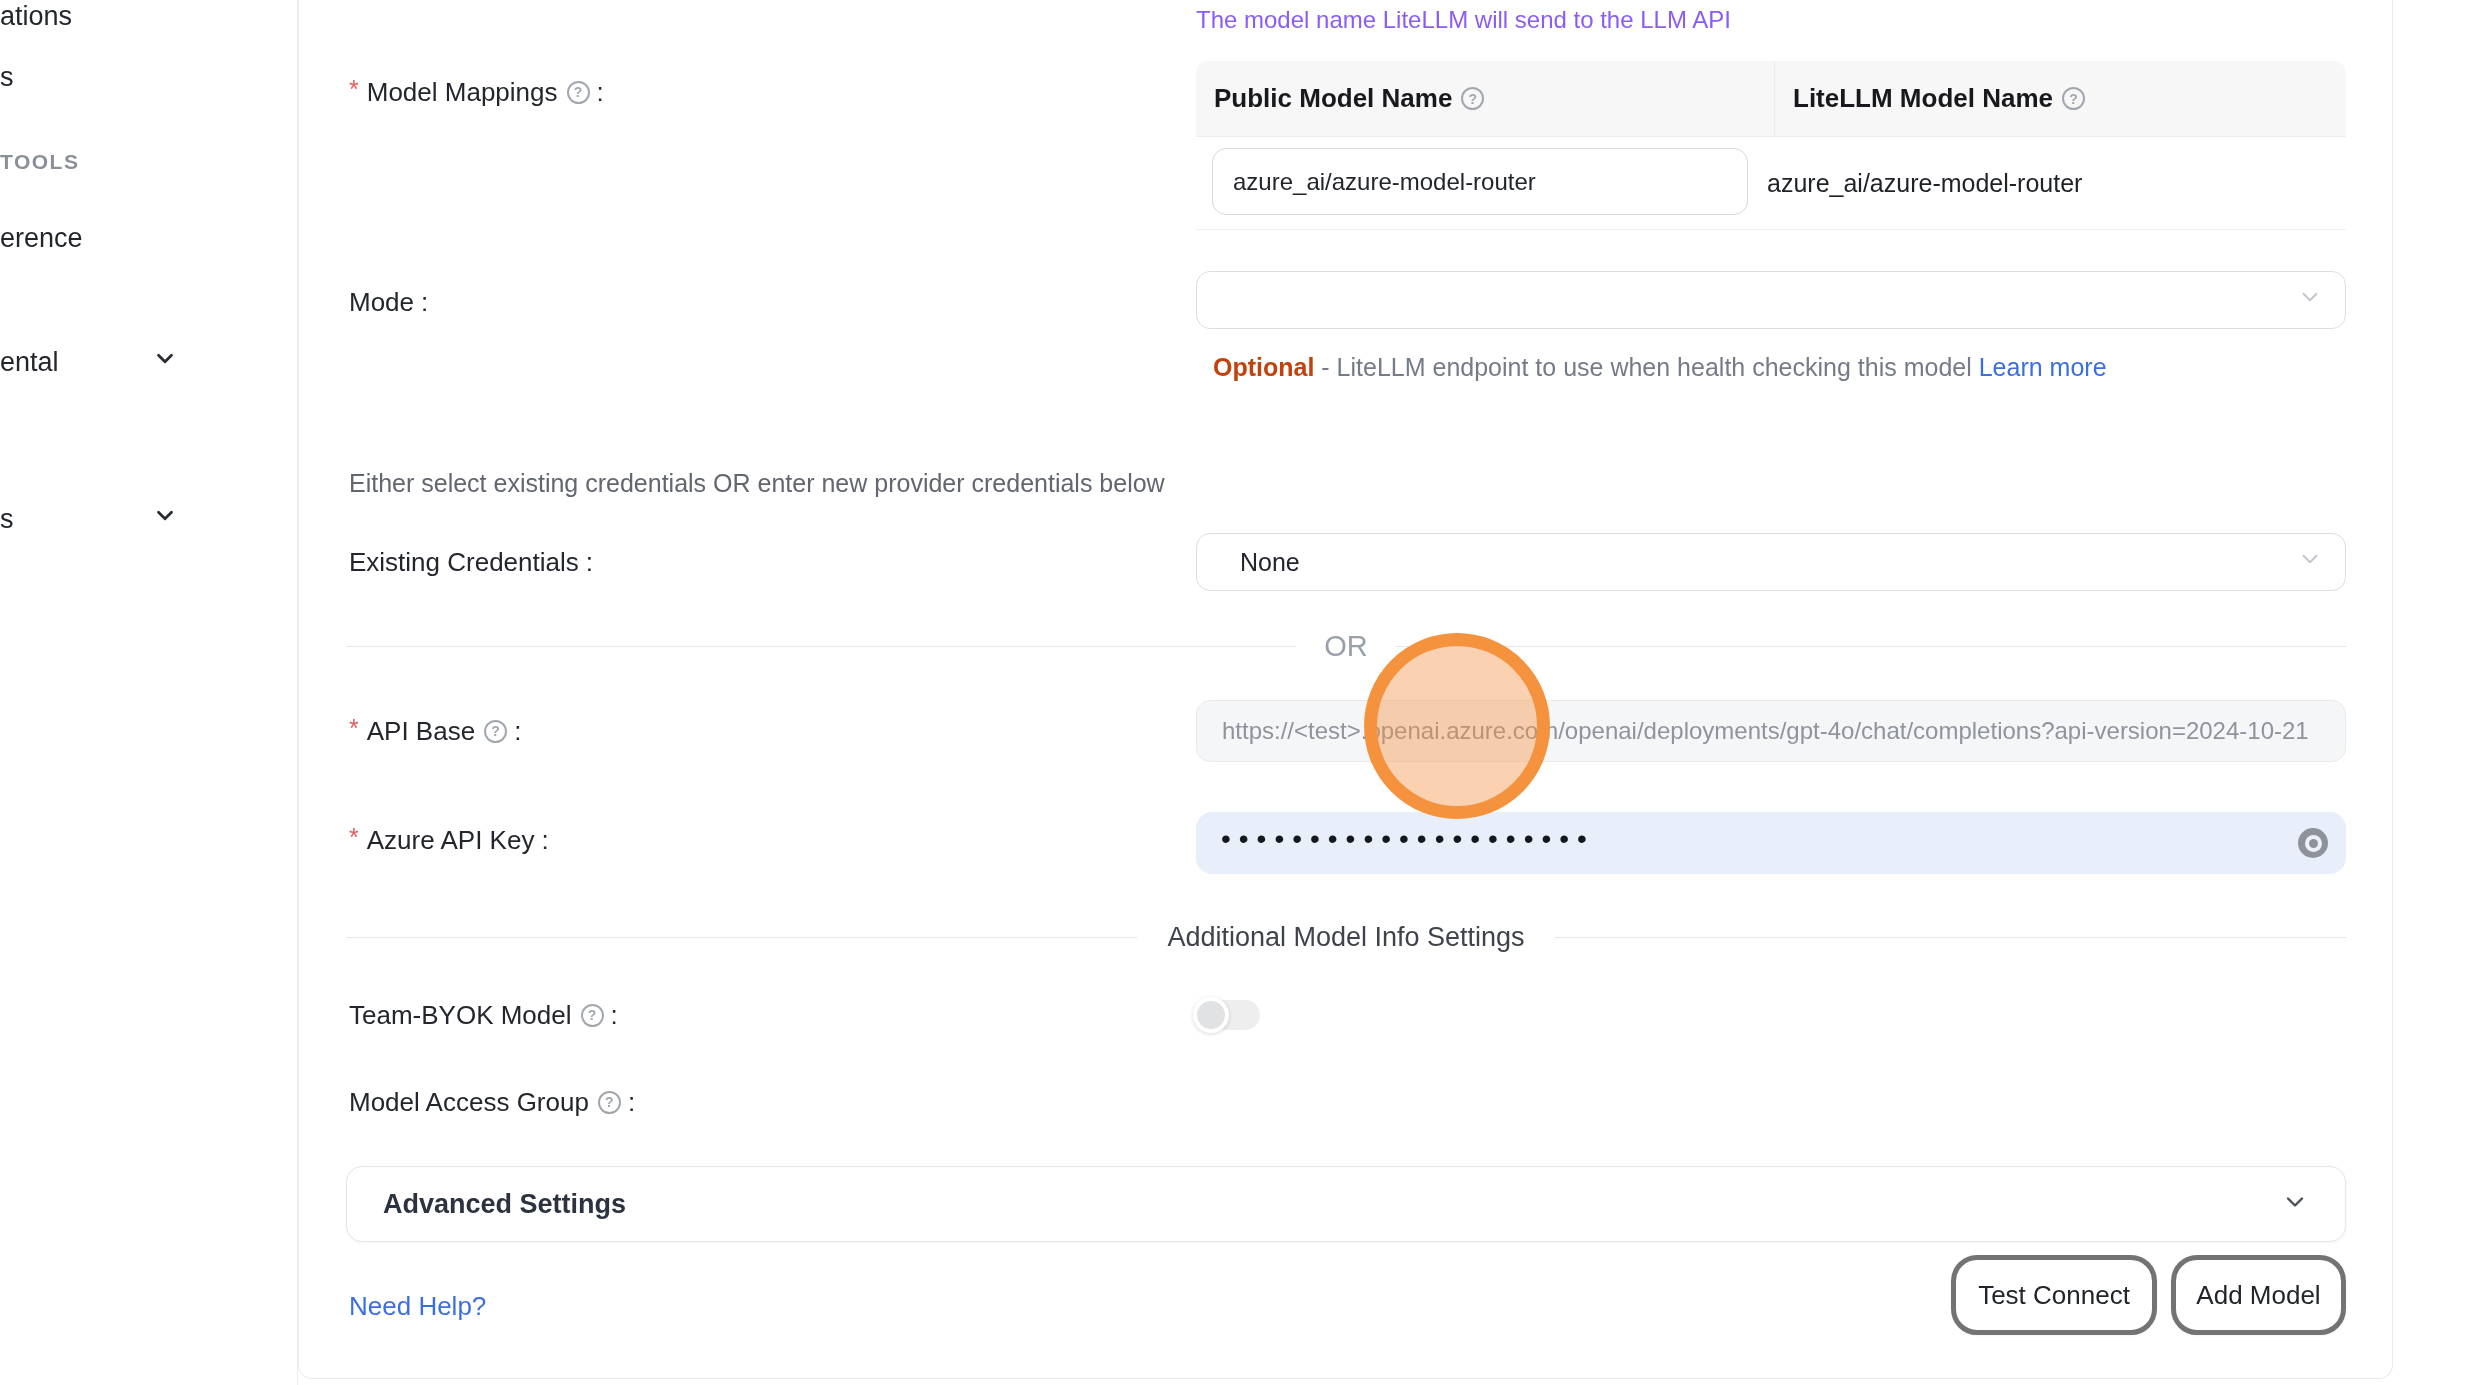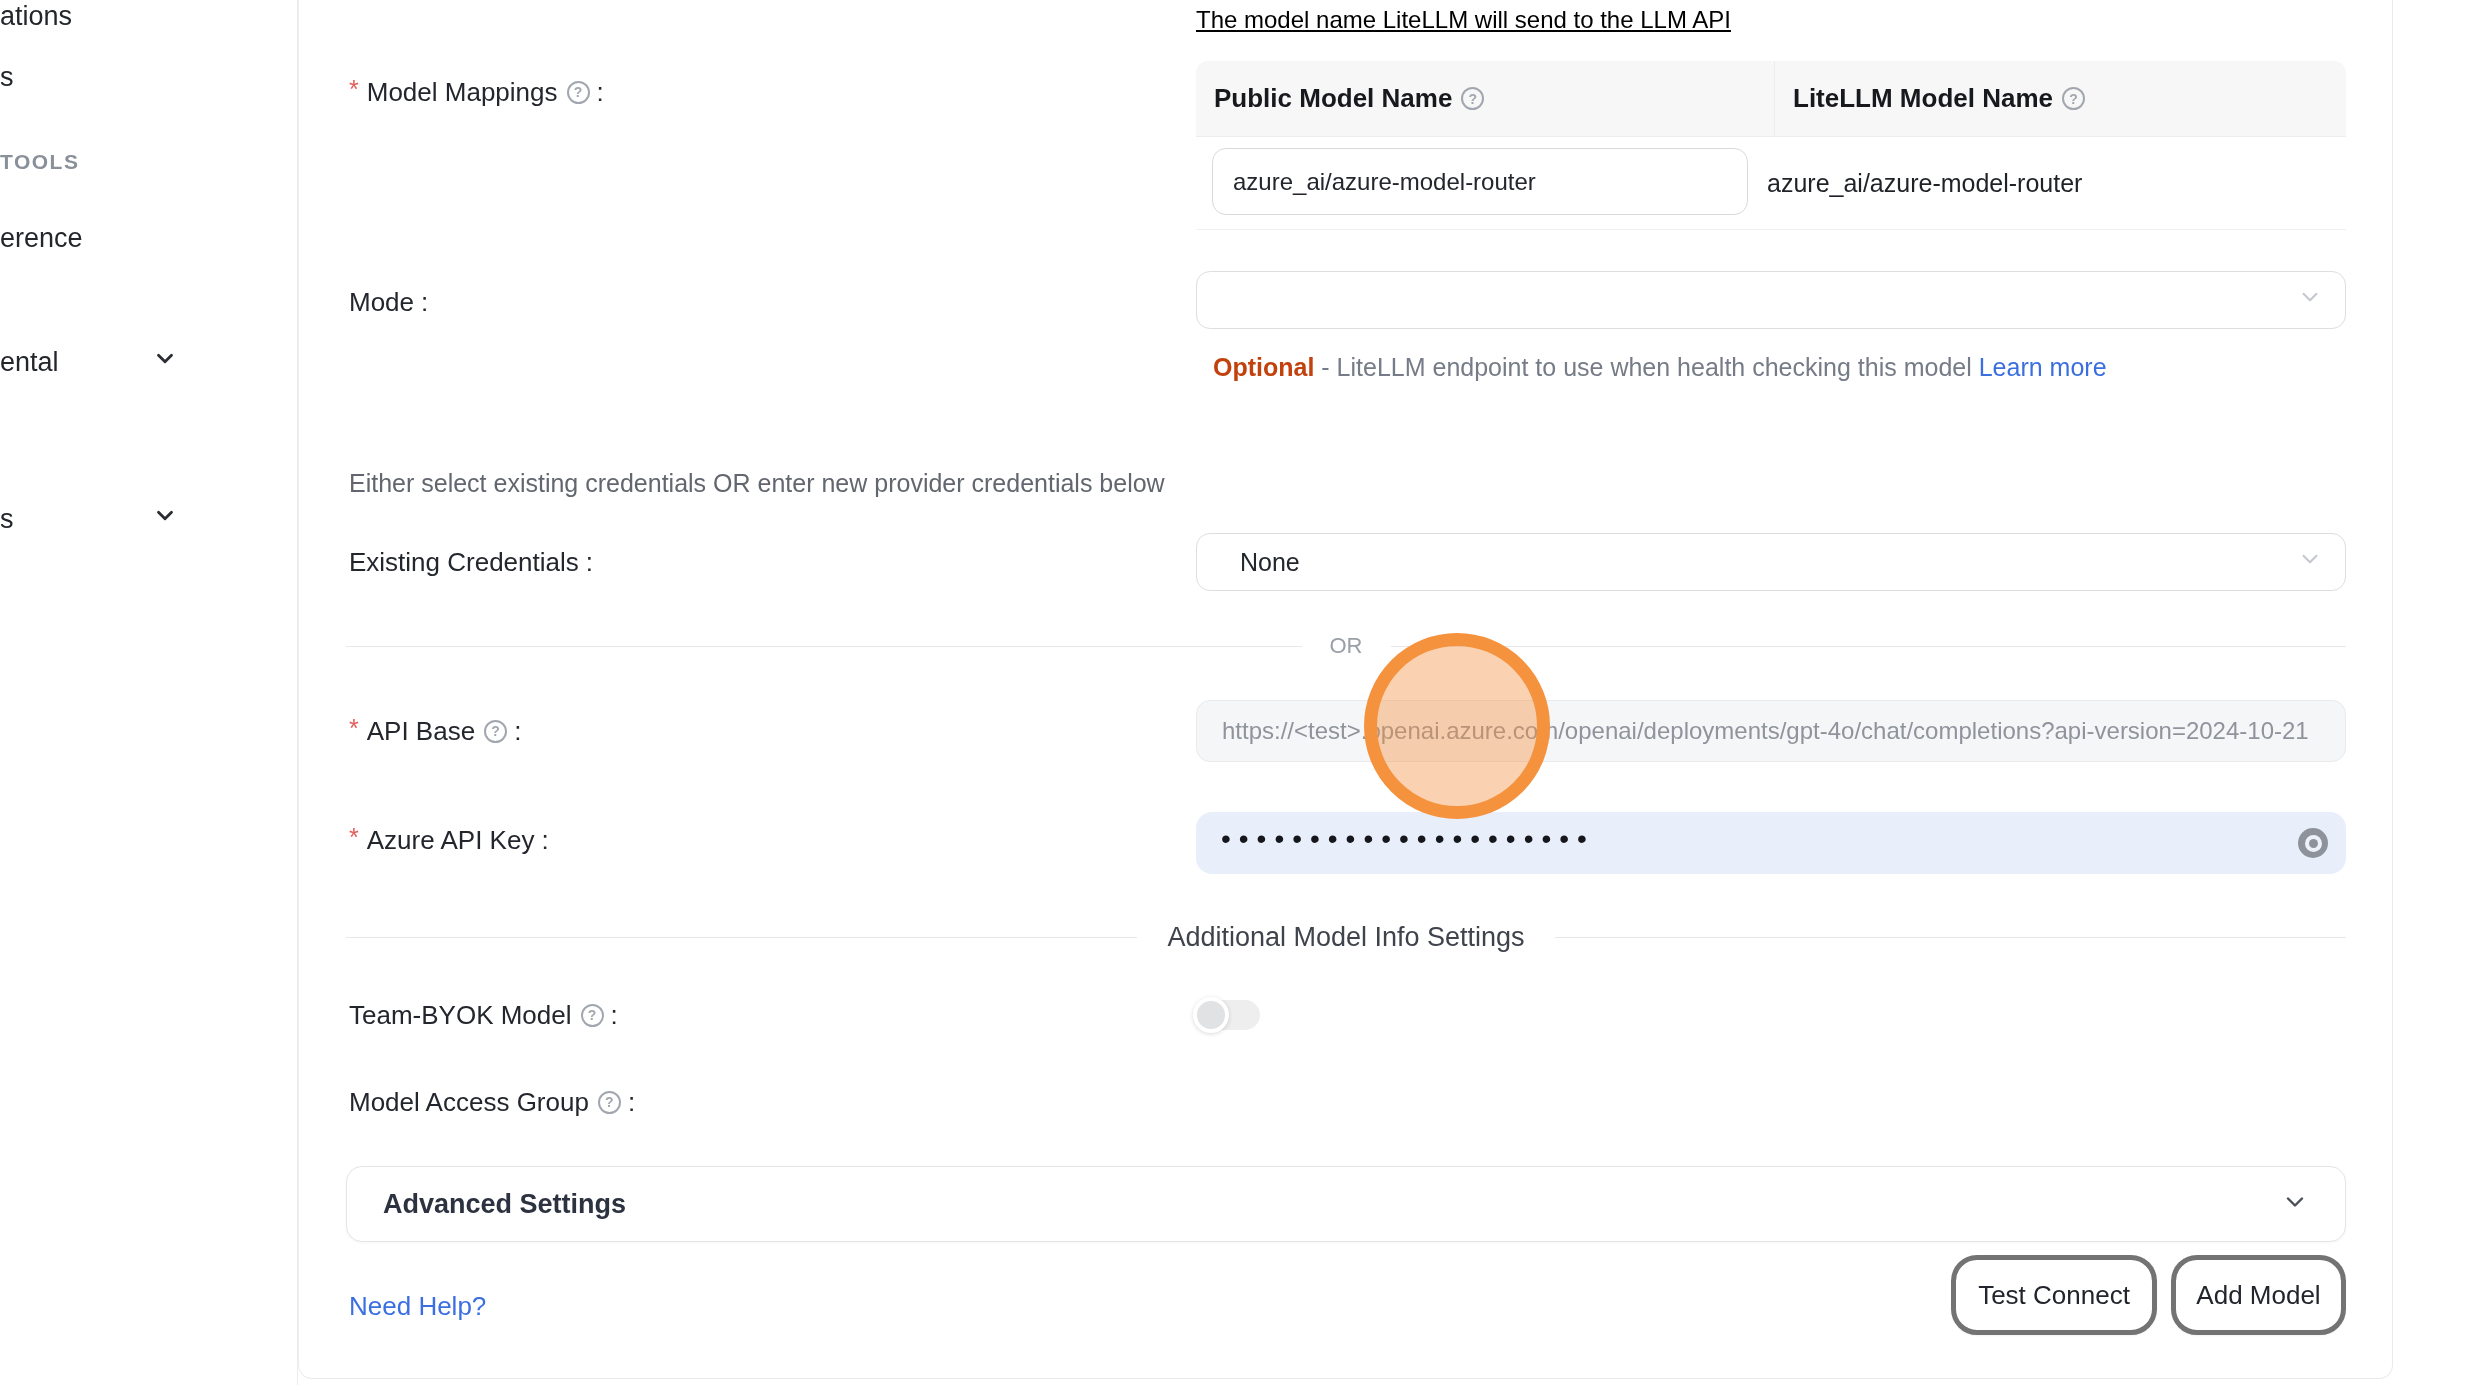--- a/index.html
+++ b/index.html
@@ -12,21 +12,21 @@
   .side-item { position:absolute; left:0; height:40px; display:flex; align-items:center; font-size:27px; color:#23262b; white-space:nowrap; cursor:pointer; }
   .side-section { font-size:21px; font-weight:600; color:#8a909a; letter-spacing:1.5px; }
   .side-chev { position:absolute; top:50%; transform:translateY(-50%); }
 
   
   .card { position:absolute; left:298px; top:0; width:2095px; height:1379px; background:#fff;
           border-right:1px solid #e9eaec; border-bottom:1px solid #e9eaec; border-left:1px solid #ededee;
           border-bottom-left-radius:14px; border-bottom-right-radius:14px; }
   .abs { position:absolute; }
 
-  .help-top { left:897px; top:6px; font-size:24px; color:#000000;text-decoration:underline; }
+  .help-top { left:897px; top:6px; font-size:24px; color:#8b5cf6; }
 
   .lbl { position:absolute; left:50px; height:40px; display:flex; align-items:center; font-size:26px; color:#23262c; white-space:nowrap; }
   .req { color:#e25d5c; margin-right:8px; font-size:25px; transform:translateY(-3px); }
   .qicon { width:23px; height:23px; border:2px solid #a2a7af; border-radius:50%; color:#a2a7af; font-size:14px; font-weight:700;
            display:inline-flex; align-items:center; justify-content:center; margin-left:9px; flex:0 0 auto; cursor:pointer; }
   .colon { margin-left:7px; }
 
   
   .map-table { left:897px; top:61px; width:1150px; }
   .map-head { display:flex; height:76px; background:#f7f7f8; border-radius:12px 12px 0 0; border-bottom:1px solid #ededef; }
@@ -46,21 +46,21 @@
   .ghost-input::placeholder { color:#c5c8ce; }
 
   .hint { left:897px; top:347px; width:990px; font-size:25px; line-height:40px; color:#757b87; }
   .hint b { color:#c2410c; font-weight:700;margin-left:17px; }
   .hint a { color:#3b6fe0; text-decoration:none; cursor:pointer; }
 
   .note-line { left:50px; top:463px; height:40px; display:flex; align-items:center; font-size:25px; color:#62666e; }
 
   .divider { position:absolute; left:47px; width:2000px; height:34px; display:flex; align-items:center; }
   .dline { flex:1; border-top:1px solid #e7e7e9; }
-  .dtext { padding:0 28px; font-size:22px; color:#9aa0a8; white-space:nowrap; }
+  .dtext { padding:0 28px; font-size:29px; color:#9aa0a8; white-space:nowrap; }
   .dtext2 { padding:0 30px; font-size:27px; color:#3f434b; white-space:nowrap; }
 
   .api-base-field { left:897px; top:700px; width:1150px; height:62px; background:#f5f6f8; border:1px solid #e9eaec; border-radius:14px;
                     display:flex; align-items:center; padding:0 25px; font-size:24px; color:#8f949c; white-space:nowrap; overflow:hidden; }
 
   .key-field { left:897px; top:812px; width:1150px; height:62px; background:#e9eefb; border-radius:16px;
                display:flex; align-items:center; padding:0 70px 0 25px; }
   .dots { font-size:28px; letter-spacing:8px; color:#15171c; transform:translateY(-4px); }
   .eye { position:absolute; right:16px; top:50%; transform:translateY(-50%); width:34px; height:30px;
          display:flex; align-items:center; justify-content:center; cursor:pointer; }

